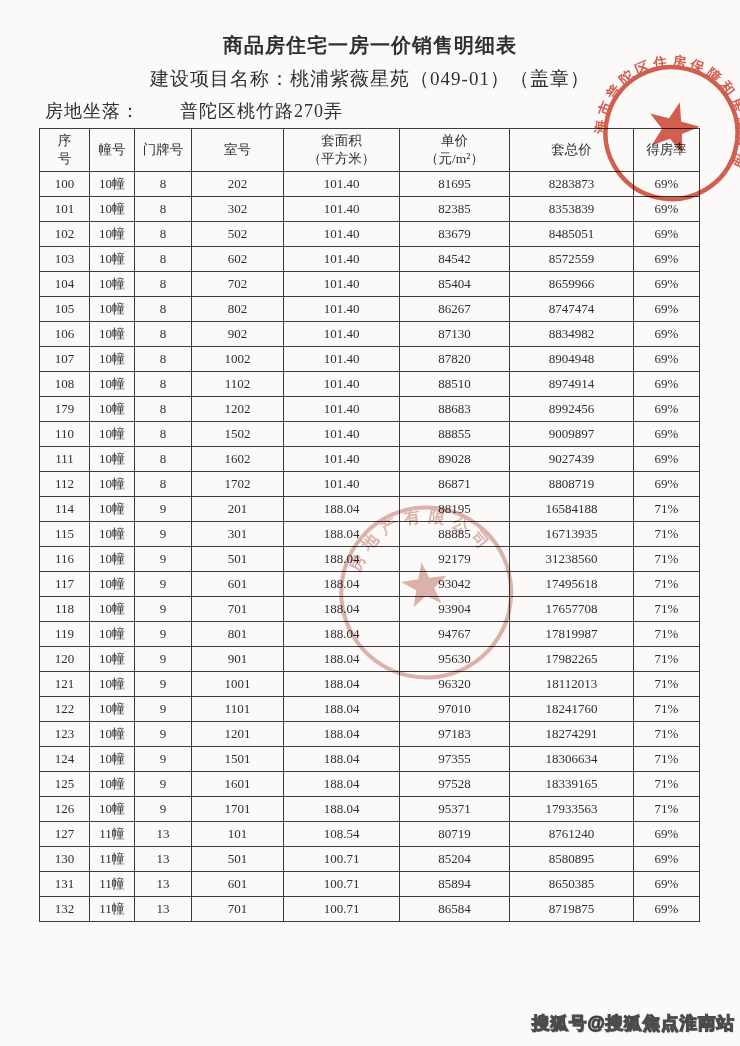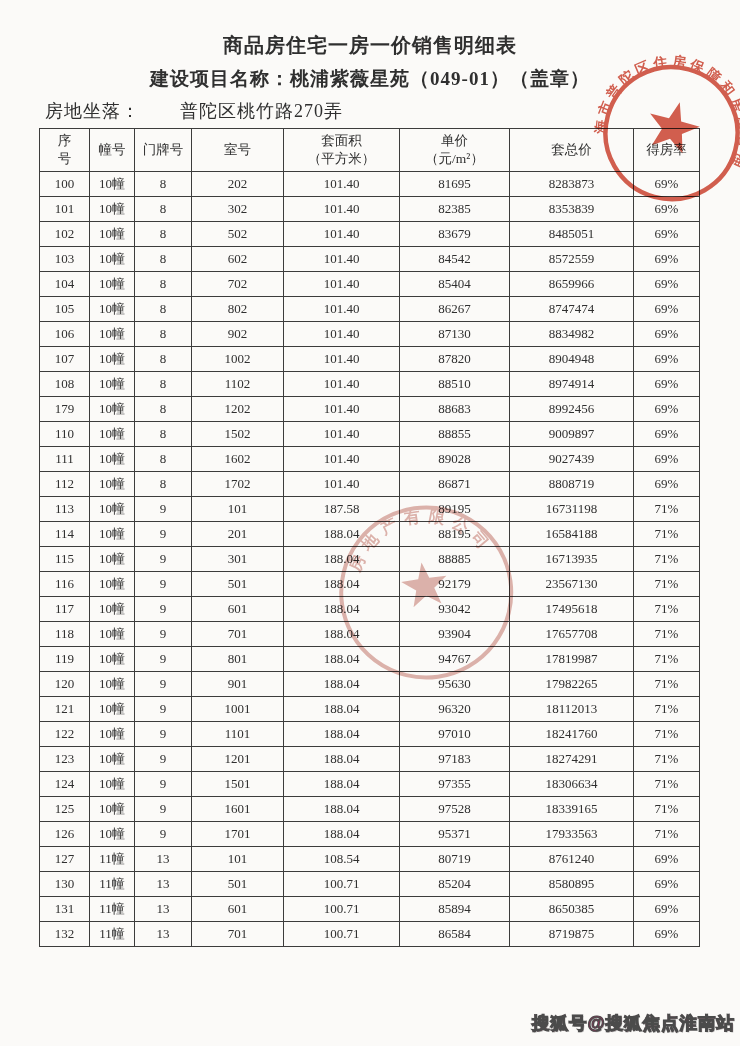--- a/index.html
+++ b/index.html
@@ -10,21 +10,21 @@
     overflow:hidden;
     font-family:"Liberation Serif","DejaVu Serif",serif;
     color:var(--text_dark,#2f2f2f);
   }
   .title{
     position:absolute;top:32px;left:0;width:100%;
     text-align:center;font-size:20px;font-weight:bold;letter-spacing:1px;
   }
   .subtitle{
     position:absolute;top:66px;left:0;width:100%;
-    text-align:center;font-size:19px;font-weight:bold;letter-spacing:1px;
+    text-align:center;font-size:19px;font-weight:normal;letter-spacing:1px;
   }
   .location{
     position:absolute;top:99px;left:45px;
     font-size:18px;letter-spacing:1px;
   }
   .location .loc-val{margin-left:40px;}
   table.price-table{
     position:absolute;left:39px;top:128px;
     width:660px;
     border-collapse:collapse;table-layout:fixed;
@@ -48,21 +48,21 @@
   .stamp-district .seal-ring{stroke:var(--seal_red,#cf4a38);stroke-width:4.5;}
   .stamp-company .seal-ring{stroke:var(--seal_faded,#c06b5f);stroke-width:4;}
   .stamp-district .seal-star{fill:var(--seal_red,#cf4a38);}
   .stamp-company .seal-star{fill:var(--seal_faded,#c06b5f);}
   .stamp-district .seal-text{fill:var(--seal_red,#cf4a38);font-size:14px;letter-spacing:3.5px;font-weight:bold;}
   .stamp-company .seal-text{fill:var(--seal_faded,#c06b5f);font-size:16px;letter-spacing:7px;font-weight:bold;}
   .watermark{
     position:absolute;right:5px;top:1011px;
     font-family:"Liberation Sans","DejaVu Sans",sans-serif;
     font-size:17.5px;font-weight:bold;letter-spacing:1px;
-    color:#be185d;
+    color:#0f172a;
     -webkit-text-stroke:1.1px var(--watermark_gray,#4b4b4b);
     text-shadow:0 0 1px rgba(0,0,0,.45),1px 1px 0 rgba(0,0,0,.25);
   }
 </style>
 </head>
 <body>
 
 <div class="page">
 
   <div class="title">商品房住宅一房一价销售明细表</div>
@@ -223,30 +223,20 @@
           <td>112</td>
           <td>10幢</td>
           <td>8</td>
           <td>1702</td>
           <td>101.40</td>
           <td>86871</td>
           <td>8808719</td>
           <td>69%</td>
         </tr>
         <tr>
-          <td>113</td>
-          <td>10幢</td>
-          <td>9</td>
-          <td>101</td>
-          <td>187.58</td>
-          <td>89195</td>
-          <td>16731198</td>
-          <td>71%</td>
-        </tr>
-        <tr>
           <td>114</td>
           <td>10幢</td>
           <td>9</td>
           <td>201</td>
           <td>188.04</td>
           <td>88195</td>
           <td>16584188</td>
           <td>71%</td>
         </tr>
         <tr>
@@ -259,21 +249,21 @@
           <td>16713935</td>
           <td>71%</td>
         </tr>
         <tr>
           <td>116</td>
           <td>10幢</td>
           <td>9</td>
           <td>501</td>
           <td>188.04</td>
           <td>92179</td>
-          <td>23567130</td>
+          <td>31238560</td>
           <td>71%</td>
         </tr>
         <tr>
           <td>117</td>
           <td>10幢</td>
           <td>9</td>
           <td>601</td>
           <td>188.04</td>
           <td>93042</td>
           <td>17495618</td>

